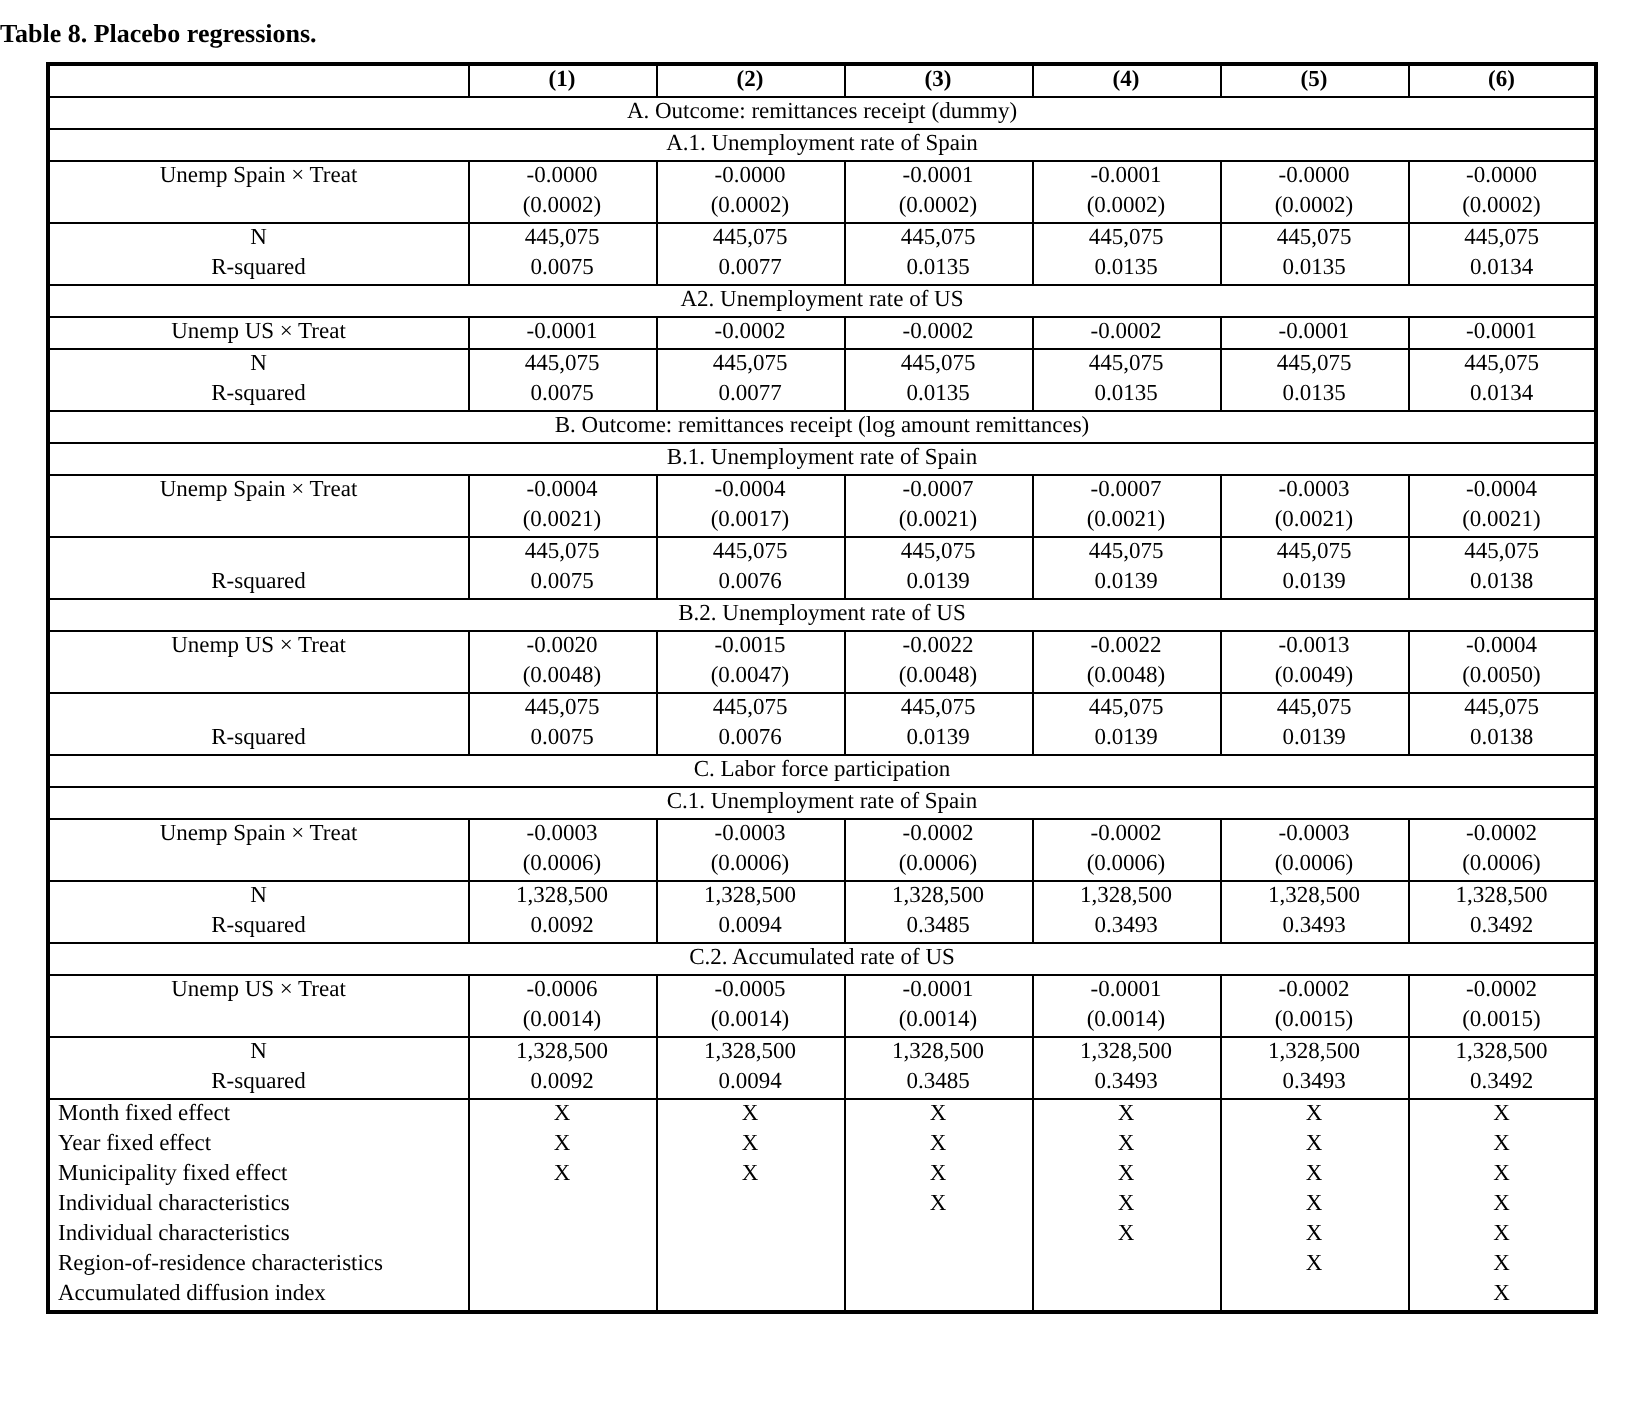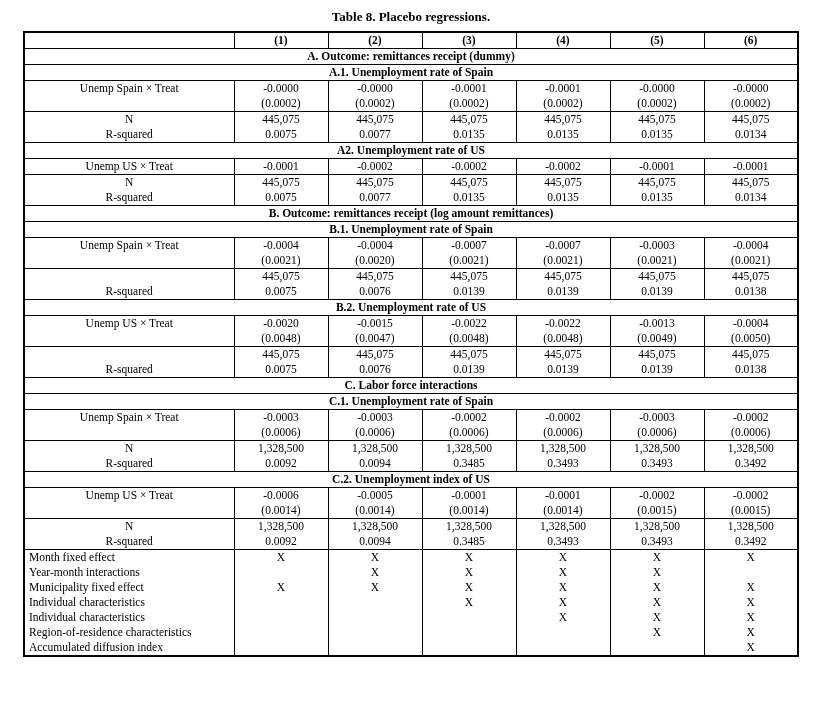--- a/index.html
+++ b/index.html
@@ -4,21 +4,20 @@
 <style>
   html, body {
     margin: 0; padding: 0;
     width: 822px; height: 714px;
     background: #ffffff;
     overflow: hidden;
     font-family: "Liberation Serif", serif;
     color: #000;
   }
   .table-title {
-    text-align: center;
     font-weight: bold;
     font-size: 13px;
     line-height: 16px;
     margin: 9px 0 6px 0;
   }
   table.reg-table {
     border-collapse: collapse;
     table-layout: fixed;
     margin-left: 23px;
     width: 773px;
@@ -31,21 +30,21 @@
     font-size: 11.5px;
     line-height: 15px;
     padding: 0 2px;
     text-align: center;
     vertical-align: middle;
     font-weight: normal;
     overflow: hidden;
     white-space: normal;
   }
   th { font-weight: bold; }
-  td.section-cell { font-weight: bold; }
+  td.section-cell { font-weight: normal; }
   td.fe-label {
     text-align: justify;
     padding: 0 5px 0 4px;
     margin-top: 15px;
   }
 </style>
 </head>
 <body>
 
 <div class="page">
@@ -173,21 +172,21 @@
           <td>-0.0004</td>
           <td>-0.0004</td>
           <td>-0.0007</td>
           <td>-0.0007</td>
           <td>-0.0003</td>
           <td>-0.0004</td>
         </tr>
         <tr>
           <td></td>
           <td>(0.0021)</td>
-          <td>(0.0020)</td>
+          <td>(0.0017)</td>
           <td>(0.0021)</td>
           <td>(0.0021)</td>
           <td>(0.0021)</td>
           <td>(0.0021)</td>
         </tr>
       </tbody>
       <tbody class="rule">
         <tr>
           <td></td>
           <td>445,075</td>
@@ -247,21 +246,21 @@
           <td>0.0075</td>
           <td>0.0076</td>
           <td>0.0139</td>
           <td>0.0139</td>
           <td>0.0139</td>
           <td>0.0138</td>
         </tr>
       </tbody>
       <tbody class="rule">
         <tr>
-          <td class="section-cell" colspan="7">C. Labor force interactions</td>
+          <td class="section-cell" colspan="7">C. Labor force participation</td>
         </tr>
       </tbody>
       <tbody class="rule">
         <tr>
           <td class="section-cell" colspan="7">C.1. Unemployment rate of Spain</td>
         </tr>
       </tbody>
       <tbody class="rule">
         <tr>
           <td>Unemp Spain × Treat</td>
@@ -297,21 +296,21 @@
           <td>0.0092</td>
           <td>0.0094</td>
           <td>0.3485</td>
           <td>0.3493</td>
           <td>0.3493</td>
           <td>0.3492</td>
         </tr>
       </tbody>
       <tbody class="rule">
         <tr>
-          <td class="section-cell" colspan="7">C.2. Unemployment index of US</td>
+          <td class="section-cell" colspan="7">C.2. Accumulated rate of US</td>
         </tr>
       </tbody>
       <tbody class="rule">
         <tr>
           <td>Unemp US × Treat</td>
           <td>-0.0006</td>
           <td>-0.0005</td>
           <td>-0.0001</td>
           <td>-0.0001</td>
           <td>-0.0002</td>
@@ -351,27 +350,27 @@
         <tr>
           <td class="fe-label">Month fixed effect</td>
           <td>X</td>
           <td>X</td>
           <td>X</td>
           <td>X</td>
           <td>X</td>
           <td>X</td>
         </tr>
         <tr>
-          <td class="fe-label">Year-month interactions</td>
-          <td></td>
-          <td>X</td>
-          <td>X</td>
-          <td>X</td>
-          <td>X</td>
-          <td></td>
+          <td class="fe-label">Year fixed effect</td>
+          <td>X</td>
+          <td>X</td>
+          <td>X</td>
+          <td>X</td>
+          <td>X</td>
+          <td>X</td>
         </tr>
         <tr>
           <td class="fe-label">Municipality fixed effect</td>
           <td>X</td>
           <td>X</td>
           <td>X</td>
           <td>X</td>
           <td>X</td>
           <td>X</td>
         </tr>

